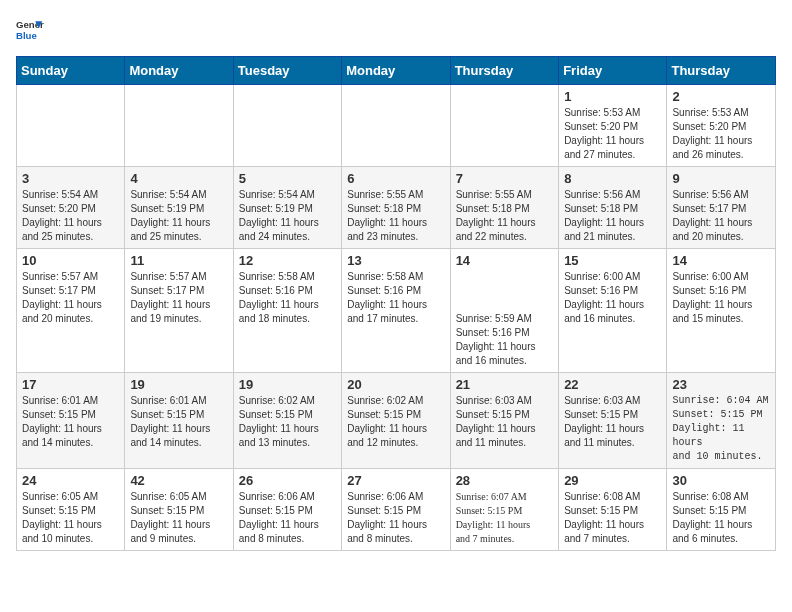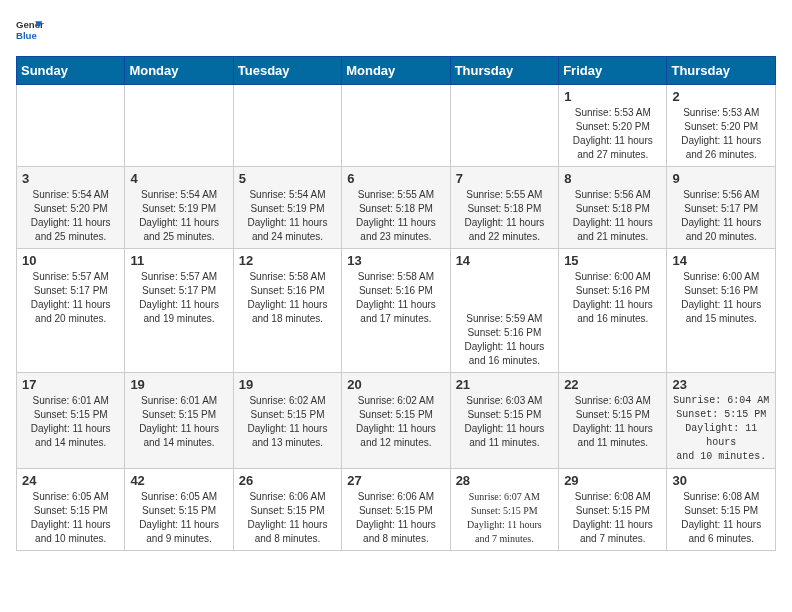--- a/index.html
+++ b/index.html
@@ -66,21 +66,20 @@
     .day-num {
       font-size: 13px;
       font-weight: bold;
       margin-bottom: 2px;
       display: block;
     }
     .day-info {
       font-size: 10px;
       line-height: 1.4;
       color: #333;
-      text-align: center;
     }
     .empty-cell {
       background: #fff !important;
     }
   </style>
 </head>
 <body>
 
 <div class="header">
   <div class="logo">

